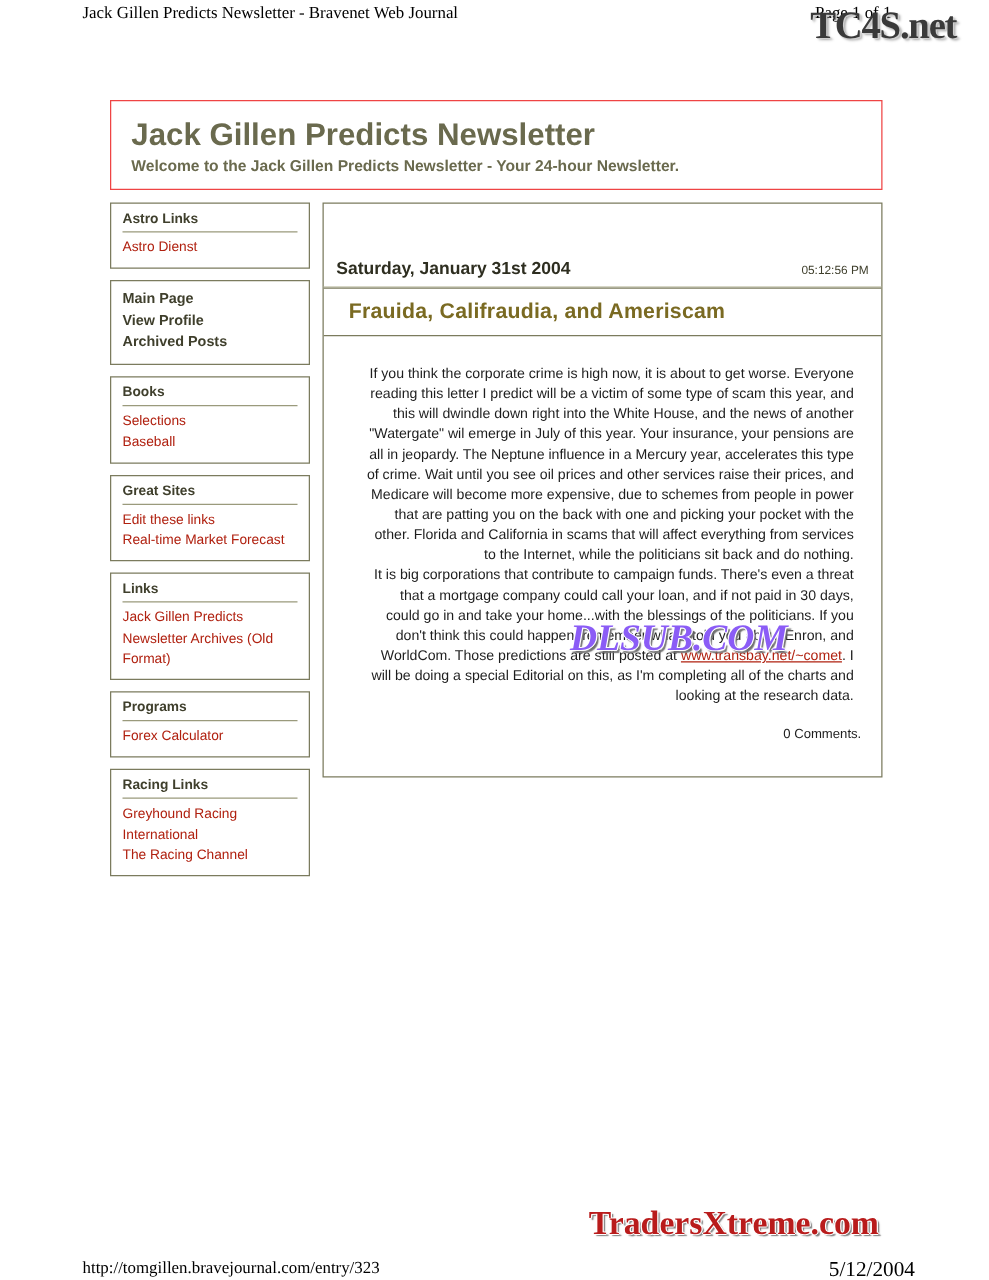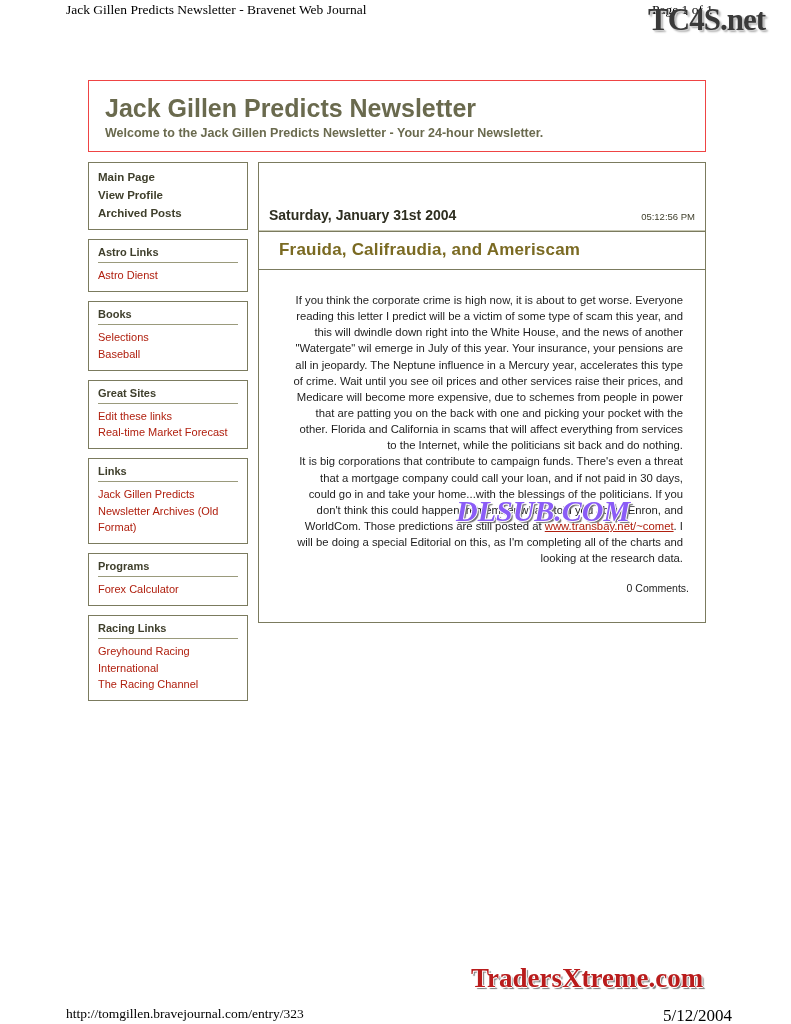--- a/index.html
+++ b/index.html
@@ -266,32 +266,32 @@
 
   <div class="masthead">
     <div class="masthead-title">Jack Gillen Predicts Newsletter</div>
     <div class="masthead-sub">Welcome to the Jack Gillen Predicts Newsletter - Your 24-hour Newsletter.</div>
   </div>
 
   <div class="cols">
 
     <div class="sidebar">
 
+      <div class="sb-box">
+        <div class="sb-head">Astro Links</div>
+        <a class="sb-link">Astro Dienst</a>
+      </div>
+
       <div class="sb-box nohead">
         <a class="sb-link plain">Main Page</a>
         <a class="sb-link plain">View Profile</a>
         <a class="sb-link plain">Archived Posts</a>
       </div>
 
       <div class="sb-box">
-        <div class="sb-head">Astro Links</div>
-        <a class="sb-link">Astro Dienst</a>
-      </div>
-
-      <div class="sb-box">
         <div class="sb-head">Books</div>
         <a class="sb-link">Selections</a>
         <a class="sb-link">Baseball</a>
       </div>
 
       <div class="sb-box">
         <div class="sb-head">Great Sites</div>
         <a class="sb-link">Edit these links</a>
         <a class="sb-link">Real-time Market Forecast</a>
       </div>

